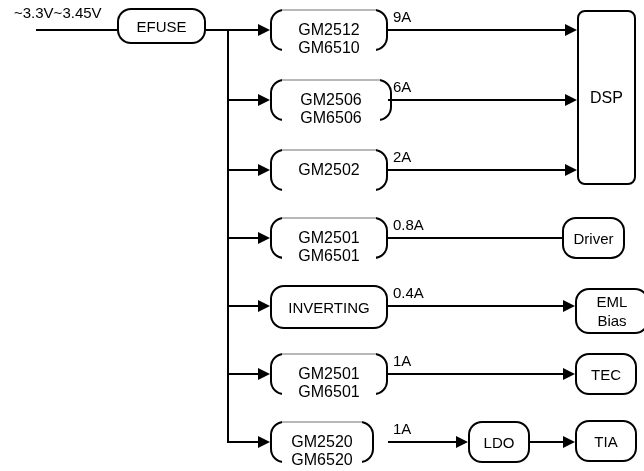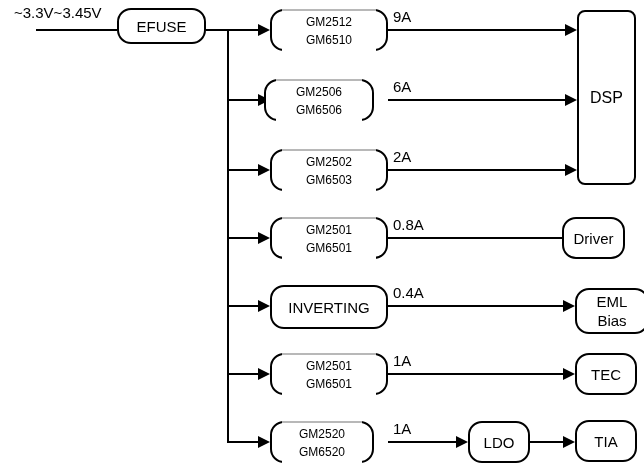--- a/index.html
+++ b/index.html
@@ -10,21 +10,21 @@
   .lh{position:absolute;height:2px;background:#000;}
   .lv{position:absolute;width:2px;background:#000;}
   .ah{position:absolute;width:0;height:0;
       border-top:6px solid transparent;border-bottom:6px solid transparent;
       border-left:12px solid #000;}
   .blk{position:absolute;border:2px solid #000;border-radius:14px;background:#fff;
        display:flex;align-items:center;justify-content:center;
        font-size:15px;text-align:center;box-sizing:border-box;}
   .gmtxt{position:absolute;left:10px;right:10px;top:-2px;height:40px;
          background:#fff;border-top:2px solid #b8b8b8;
-         font-size:12px;line-height:18px;padding-top:2px;text-align:center;}
+         font-size:16px;line-height:18px;padding-top:10px;text-align:center;}
   .two{line-height:19px;}
   .cur{position:absolute;font-size:15px;}
   .inlbl{position:absolute;left:14px;top:4px;font-size:15px;}
 </style>
 </head>
 <body>
 
 <div class="canvas">
 
   <div class="inlbl">~3.3V~3.45V</div>
@@ -44,36 +44,35 @@
       <div>GM2512</div>
       <div>GM6510</div>
     </div>
   </div>
   <div class="cur" style="left:393px;top:8px">9A</div>
   <div class="lh" style="left:388px;top:29px;width:177px"></div>
   <div class="ah" style="left:565px;top:24px"></div>
 
   <div class="lh" style="left:227px;top:99px;width:31px"></div>
   <div class="ah" style="left:258px;top:94px"></div>
-  <div class="blk" style="left:264px;top:79px;width:110px;height:42px">
+  <div class="blk" style="left:270px;top:79px;width:122px;height:42px">
     <div class="gmtxt">
       <div>GM2506</div>
       <div>GM6506</div>
     </div>
   </div>
   <div class="cur" style="left:393px;top:78px">6A</div>
   <div class="lh" style="left:388px;top:99px;width:177px"></div>
   <div class="ah" style="left:565px;top:94px"></div>
 
   <div class="lh" style="left:227px;top:169px;width:31px"></div>
   <div class="ah" style="left:258px;top:164px"></div>
   <div class="blk" style="left:270px;top:149px;width:118px;height:42px">
     <div class="gmtxt">
       <div>GM2502</div>
-      <div>GM6503</div>
     </div>
   </div>
   <div class="cur" style="left:393px;top:148px">2A</div>
   <div class="lh" style="left:388px;top:169px;width:177px"></div>
   <div class="ah" style="left:565px;top:164px"></div>
 
   <div class="lh" style="left:227px;top:237px;width:31px"></div>
   <div class="ah" style="left:258px;top:232px"></div>
   <div class="blk" style="left:270px;top:217px;width:118px;height:42px">
     <div class="gmtxt">

